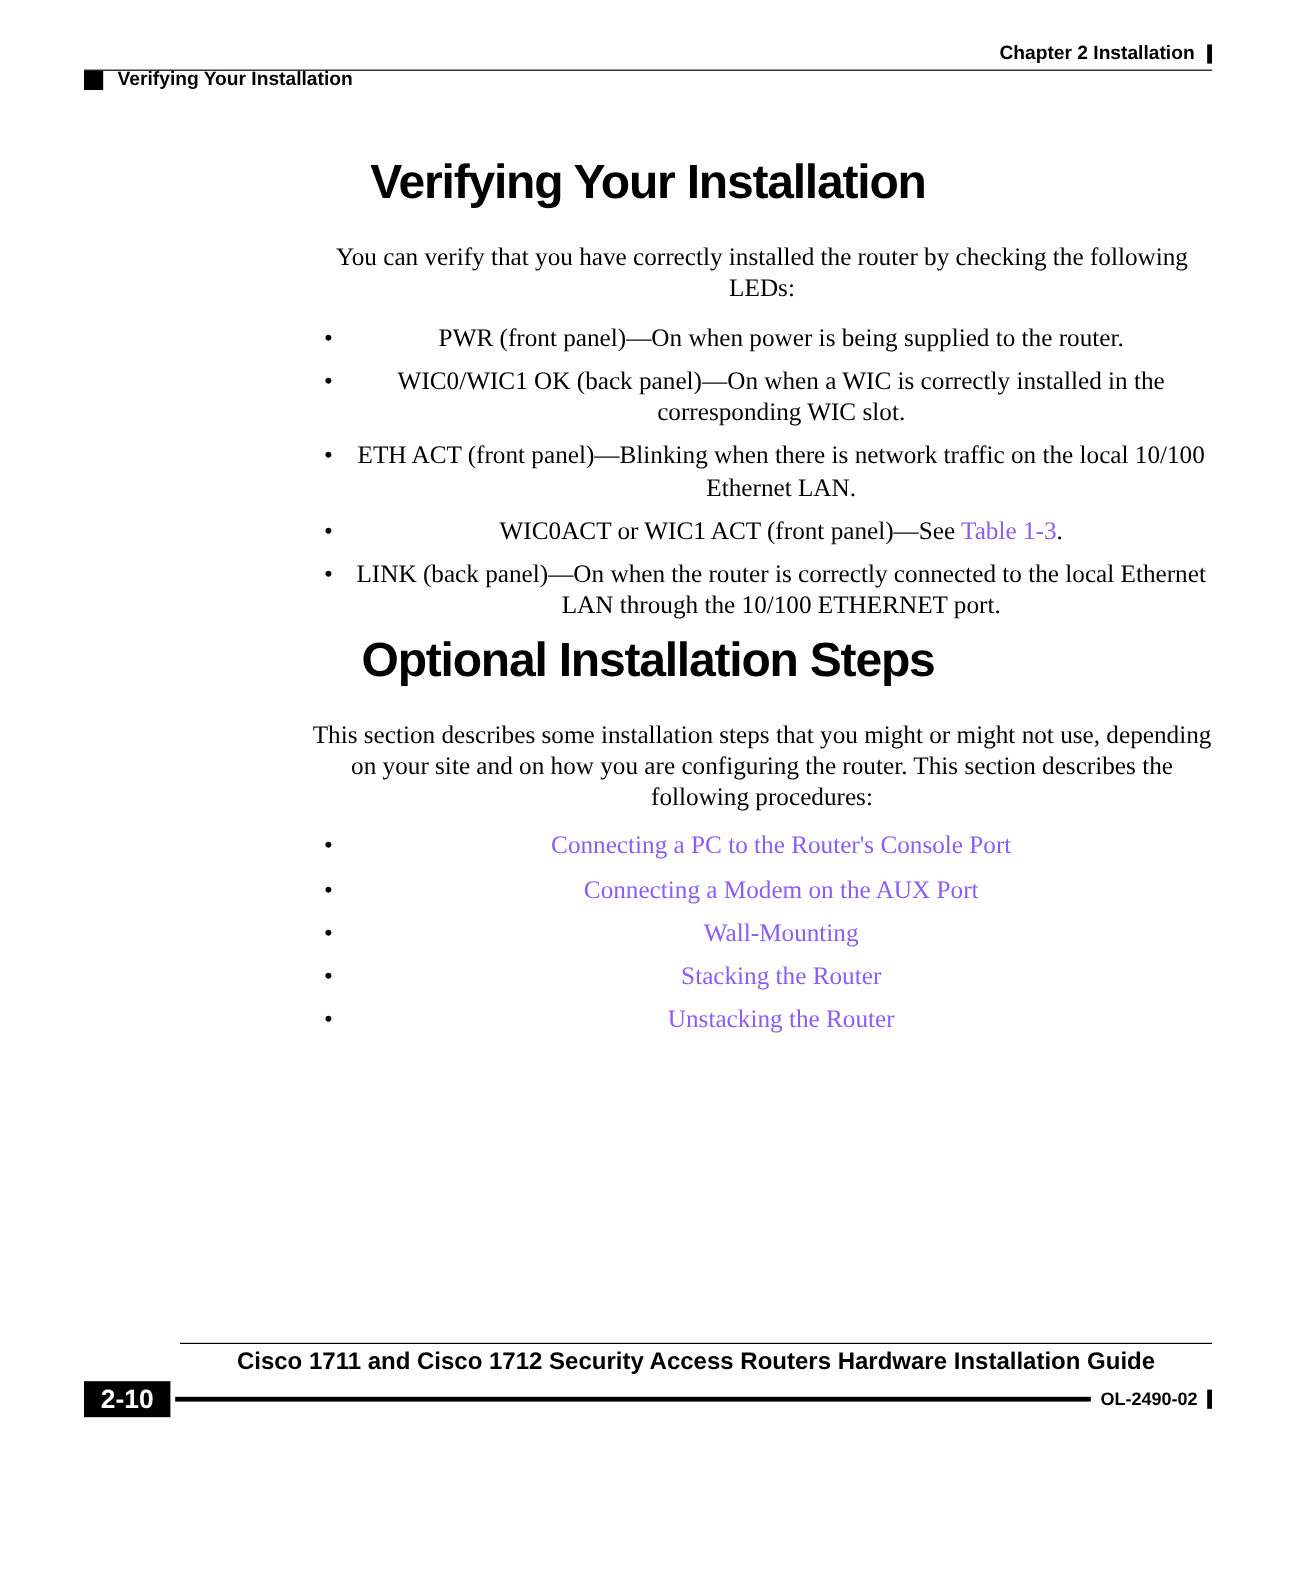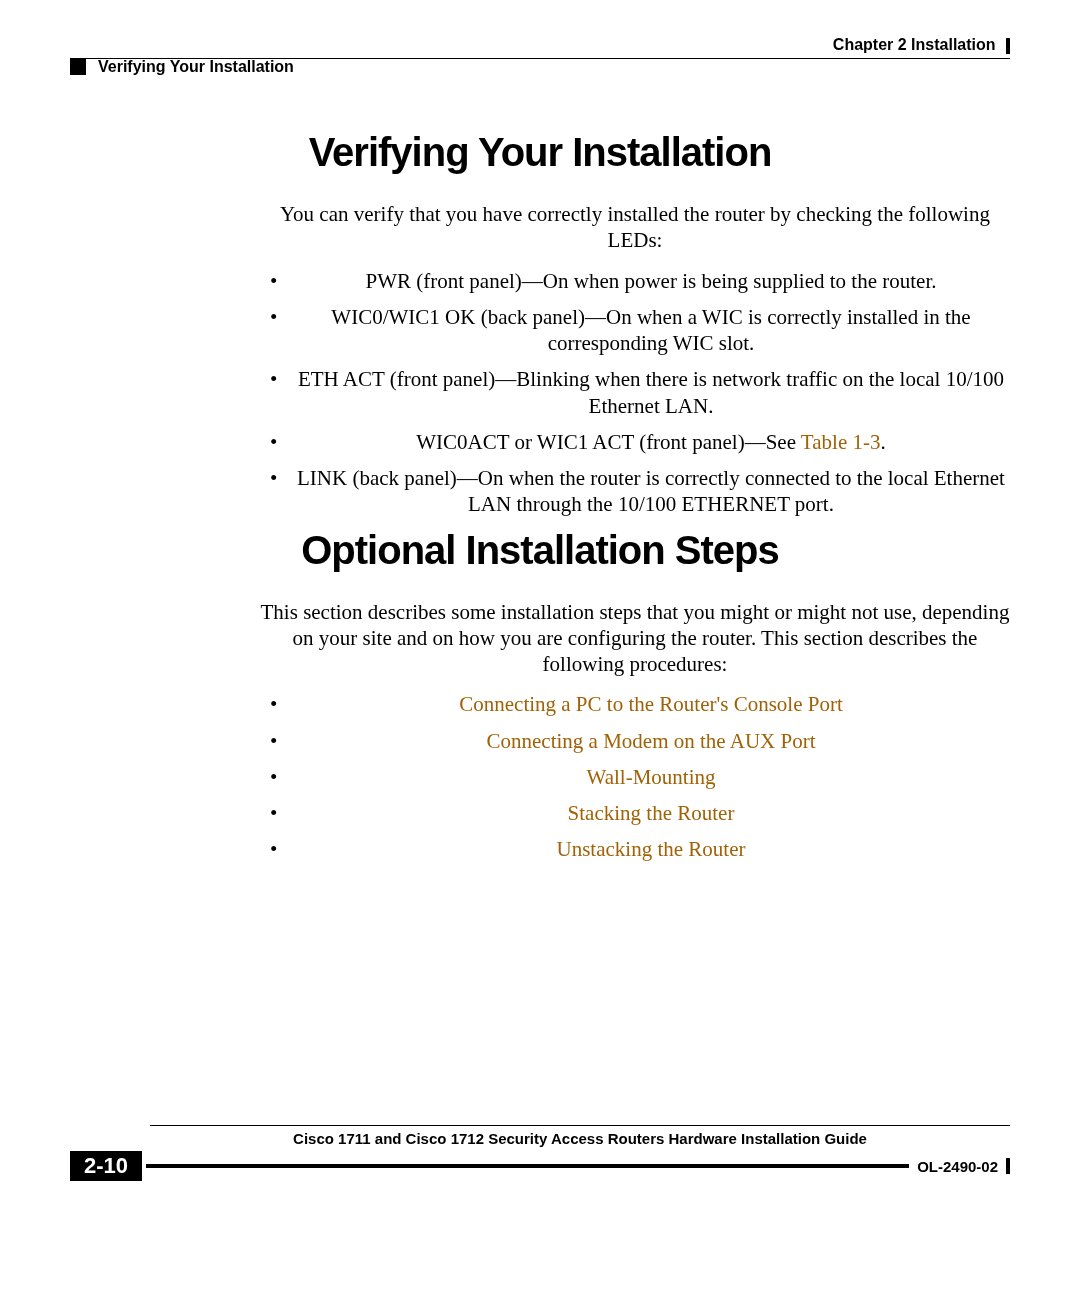--- a/index.html
+++ b/index.html
@@ -86,38 +86,38 @@
       margin-bottom: 10px;
     }
     li::before {
       content: "•";
       position: absolute;
       left: 10px;
       top: 0;
       font-size: 21px;
     }
     .link {
-      color: #a16207;
+      color: #8b5cf6;
     }
     .section2 {
     }
     .footer {
       position: absolute;
       bottom: 130px;
       left: 70px;
       right: 70px;
     }
     .footer-line {
       border-top: 1px solid #000;
       margin-left: 80px;
     }
     .footer-title {
       font-family: Arial, Helvetica, sans-serif;
       font-weight: bold;
-      font-size: 15px;
+      font-size: 20px;
       margin-left: 80px;
       margin-top: 4px;
     }
     .footer-bottom {
       display: flex;
       align-items: center;
       margin-top: 4px;
     }
     .page-num {
       background: #000;

